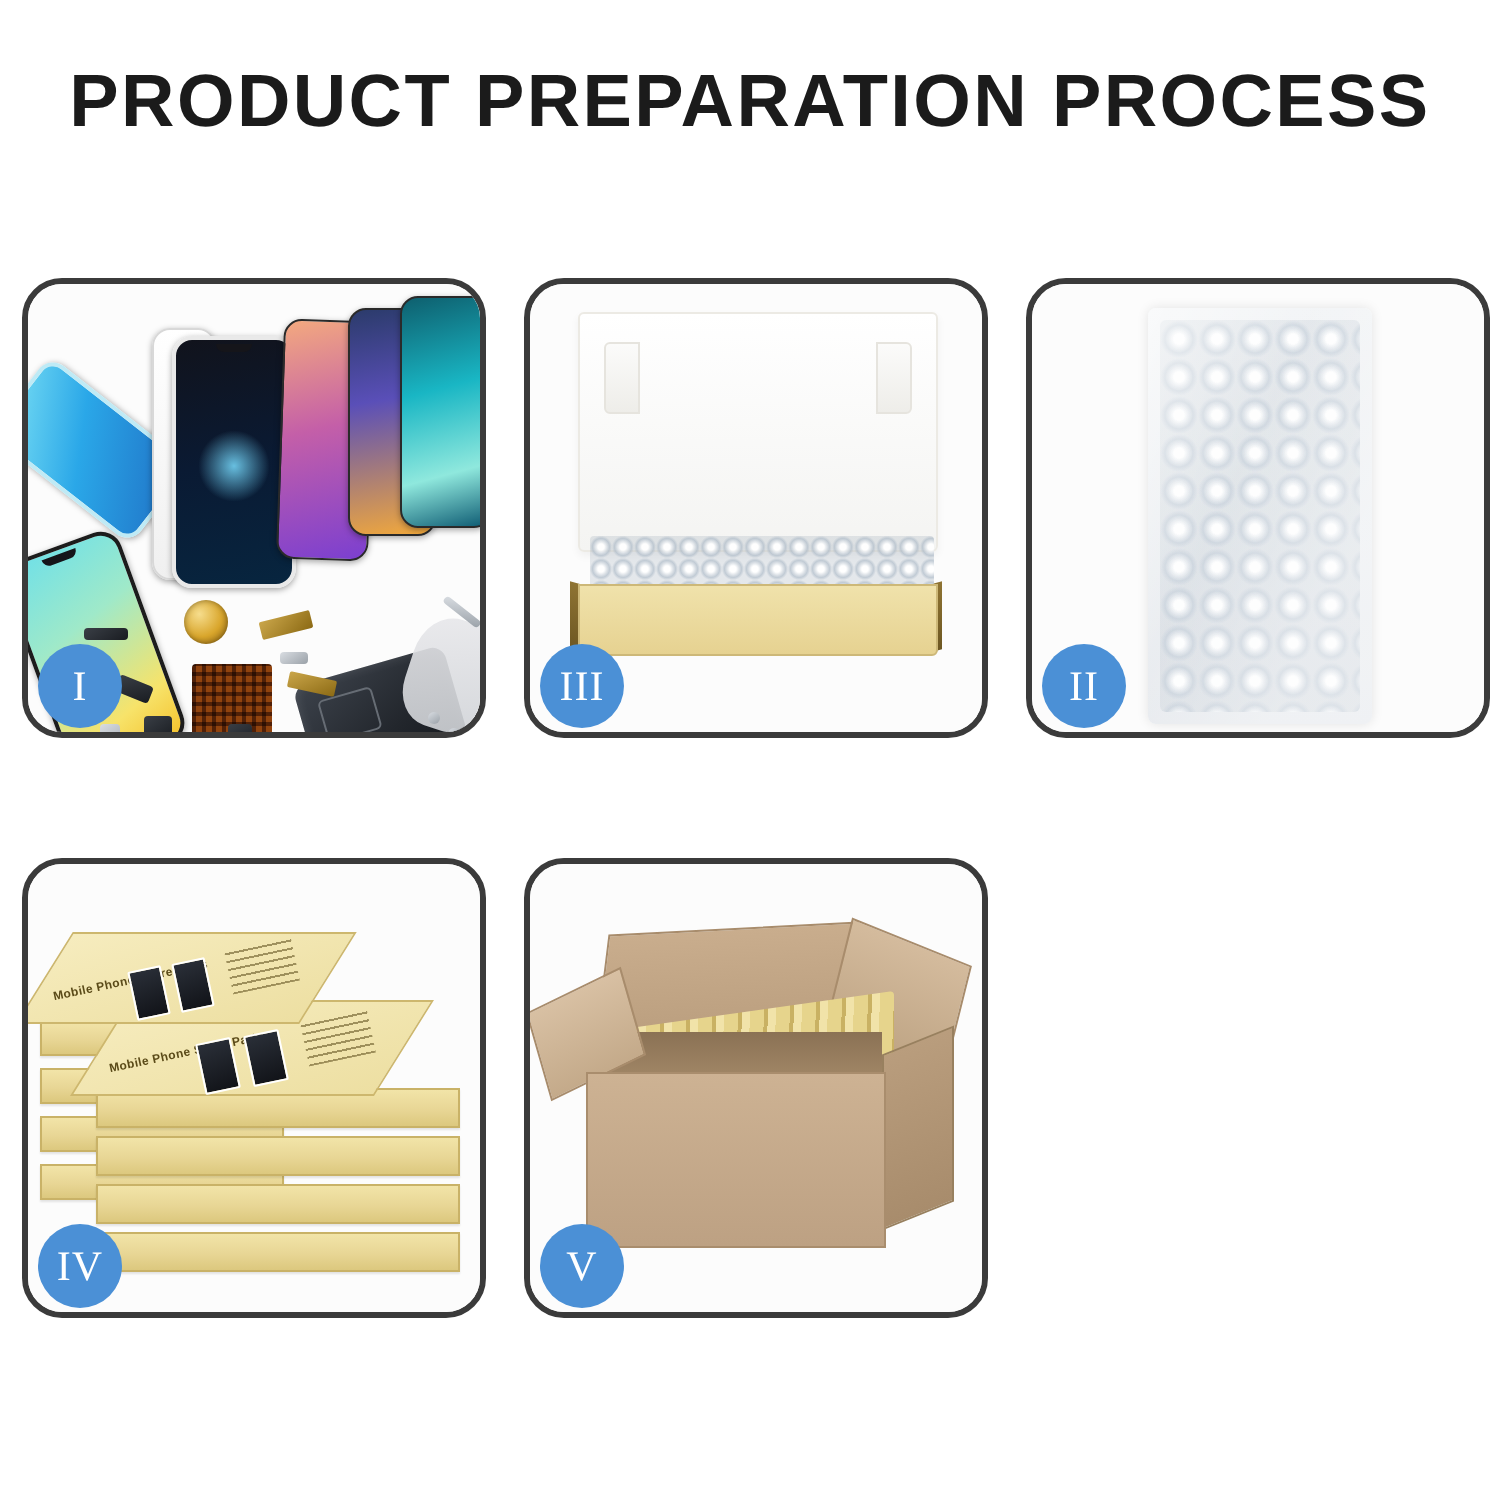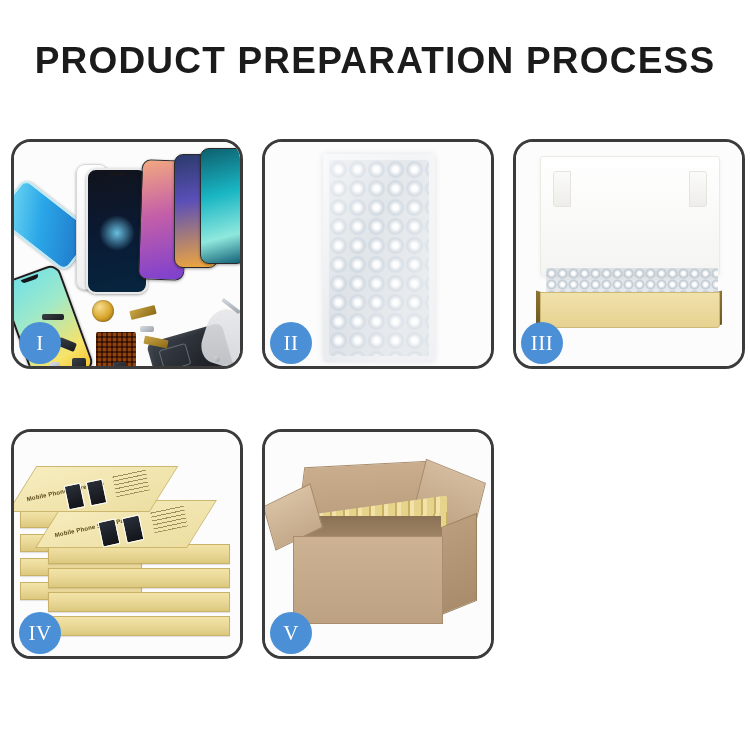--- a/index.html
+++ b/index.html
@@ -20,21 +20,21 @@
     text-align: center;
     padding-top: 30px;
   }
   .title {
     font-family: "Liberation Sans", sans-serif;
     font-size: 37px;
     font-weight: bold;
     letter-spacing: 1.2px;
     color: #1b1b1b;
     line-height: 1.0;
-    margin: 12px;
+    margin: 2px;
     white-space: nowrap;
   }
   .subtitle {
     font-family: "Liberation Sans", sans-serif;
     font-size: 15.5px;
     color: #222222;
     margin: 14px 0 0 0;
     letter-spacing: 0.1px;
     white-space: nowrap;
   }
@@ -394,40 +394,40 @@
       <div class="part dark" style="left:100px; top:220px; width:12px; height:12px; border-radius:2px;"></div>
       <div class="part silver" style="left:206px; top:162px; width:22px; height:4px; transform:rotate(38deg);"></div>
       <div class="part silver" style="left:200px; top:214px; width:6px; height:6px; border-radius:50%;"></div>
       <div class="part silver" style="left:210px; top:222px; width:6px; height:6px; border-radius:50%;"></div>
     </div>
     <div class="badge">I</div>
   </div>
 
   <div class="panel">
     <div class="scene">
-      <div class="bubble-sheet">
-        <div class="bubble-inner"></div>
-        <div class="bubble-sheen"></div>
-      </div>
-    </div>
-    <div class="badge">II</div>
-  </div>
-
-  <div class="panel">
-    <div class="scene">
       <div class="m3-lid">
         <div class="m3-lid-tab-l"></div>
         <div class="m3-lid-tab-r"></div>
       </div>
       <div class="m3-side-l"></div>
       <div class="m3-side-r"></div>
       <div class="m3-bubbles"></div>
       <div class="m3-front"></div>
     </div>
     <div class="badge">III</div>
+  </div>
+
+  <div class="panel">
+    <div class="scene">
+      <div class="bubble-sheet">
+        <div class="bubble-inner"></div>
+        <div class="bubble-sheen"></div>
+      </div>
+    </div>
+    <div class="badge">II</div>
   </div>
 
   <div class="panel">
     <div class="scene">
       <div class="stackwrap">
 
         <div class="sbox" style="left:0px; top:62px; width:120px; height:16px;"></div>
         <div class="sbox" style="left:0px; top:86px; width:120px; height:16px;"></div>
         <div class="sbox" style="left:0px; top:110px; width:120px; height:16px;"></div>
         <div class="sbox" style="left:0px; top:134px; width:120px; height:16px;"></div>

